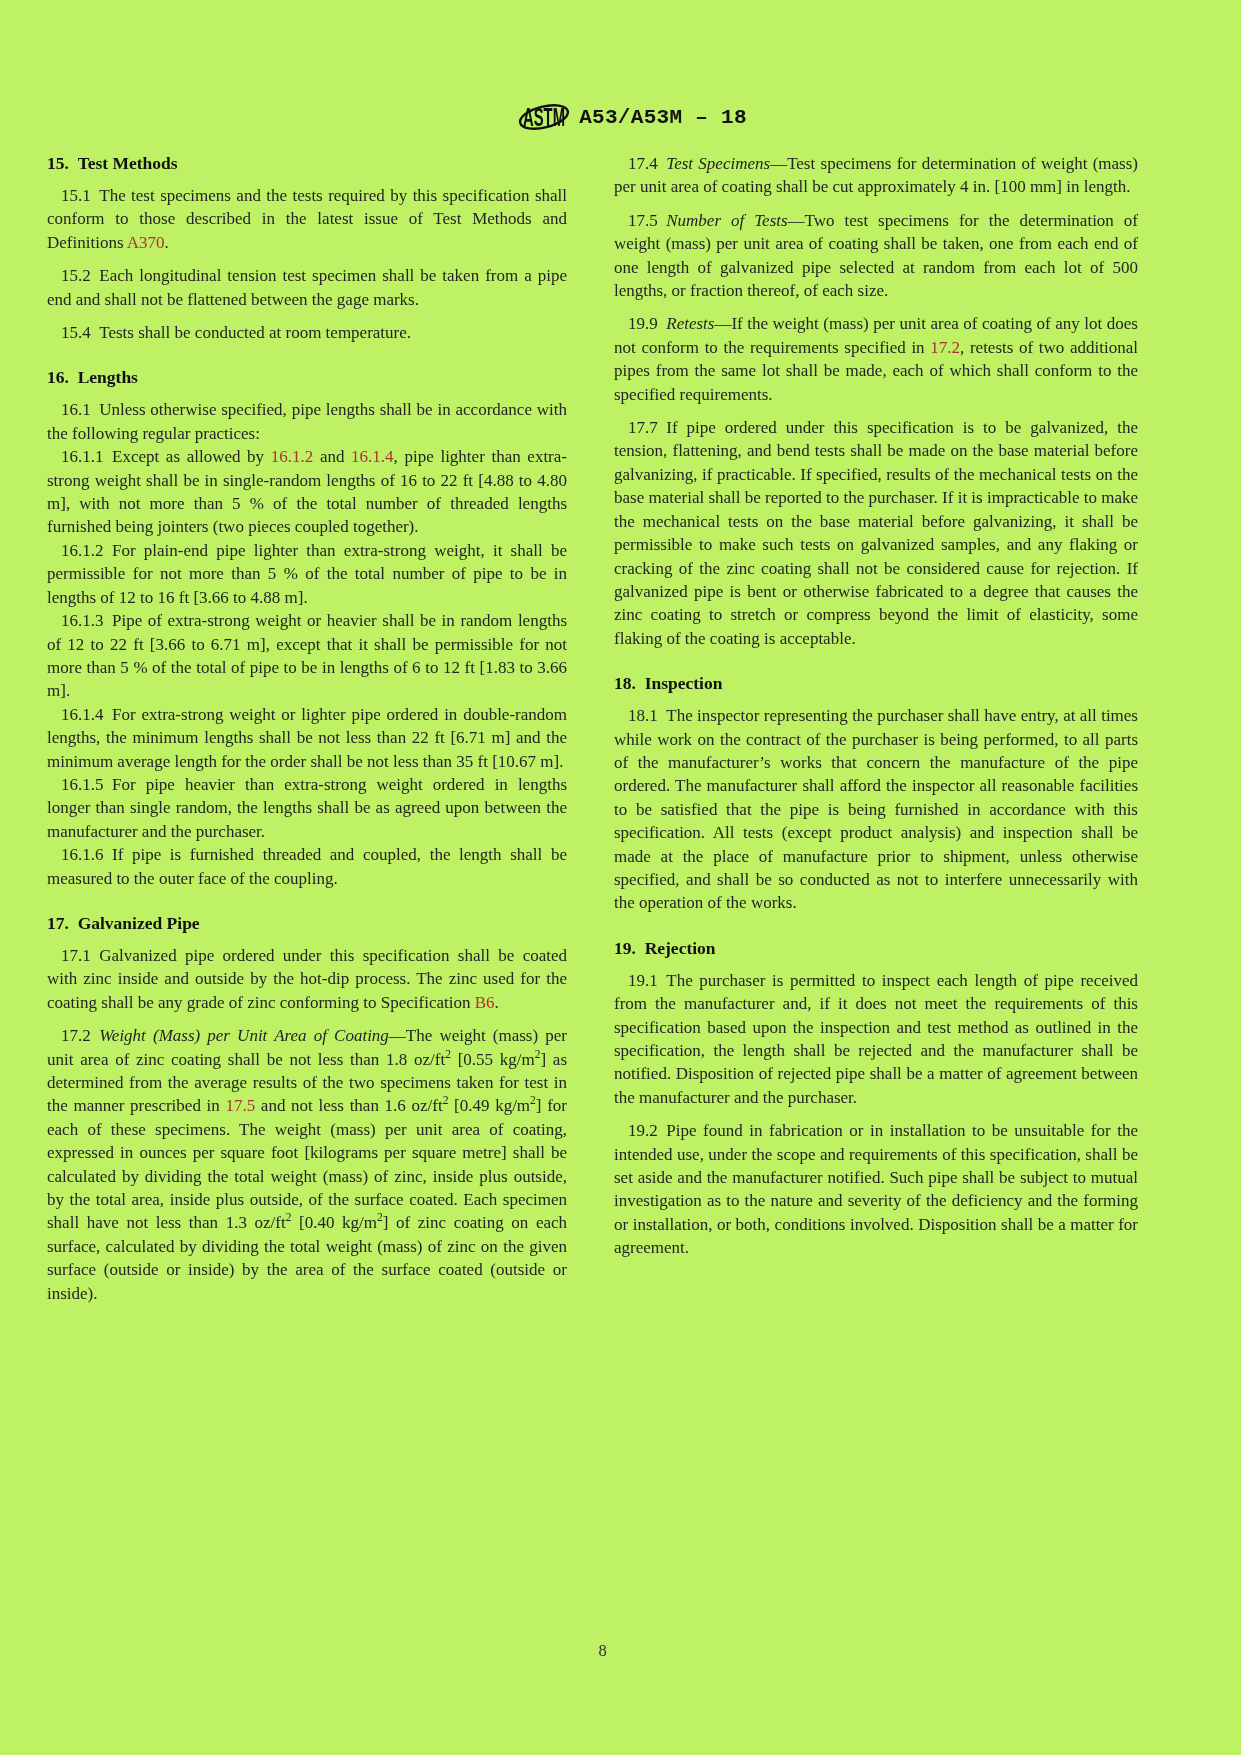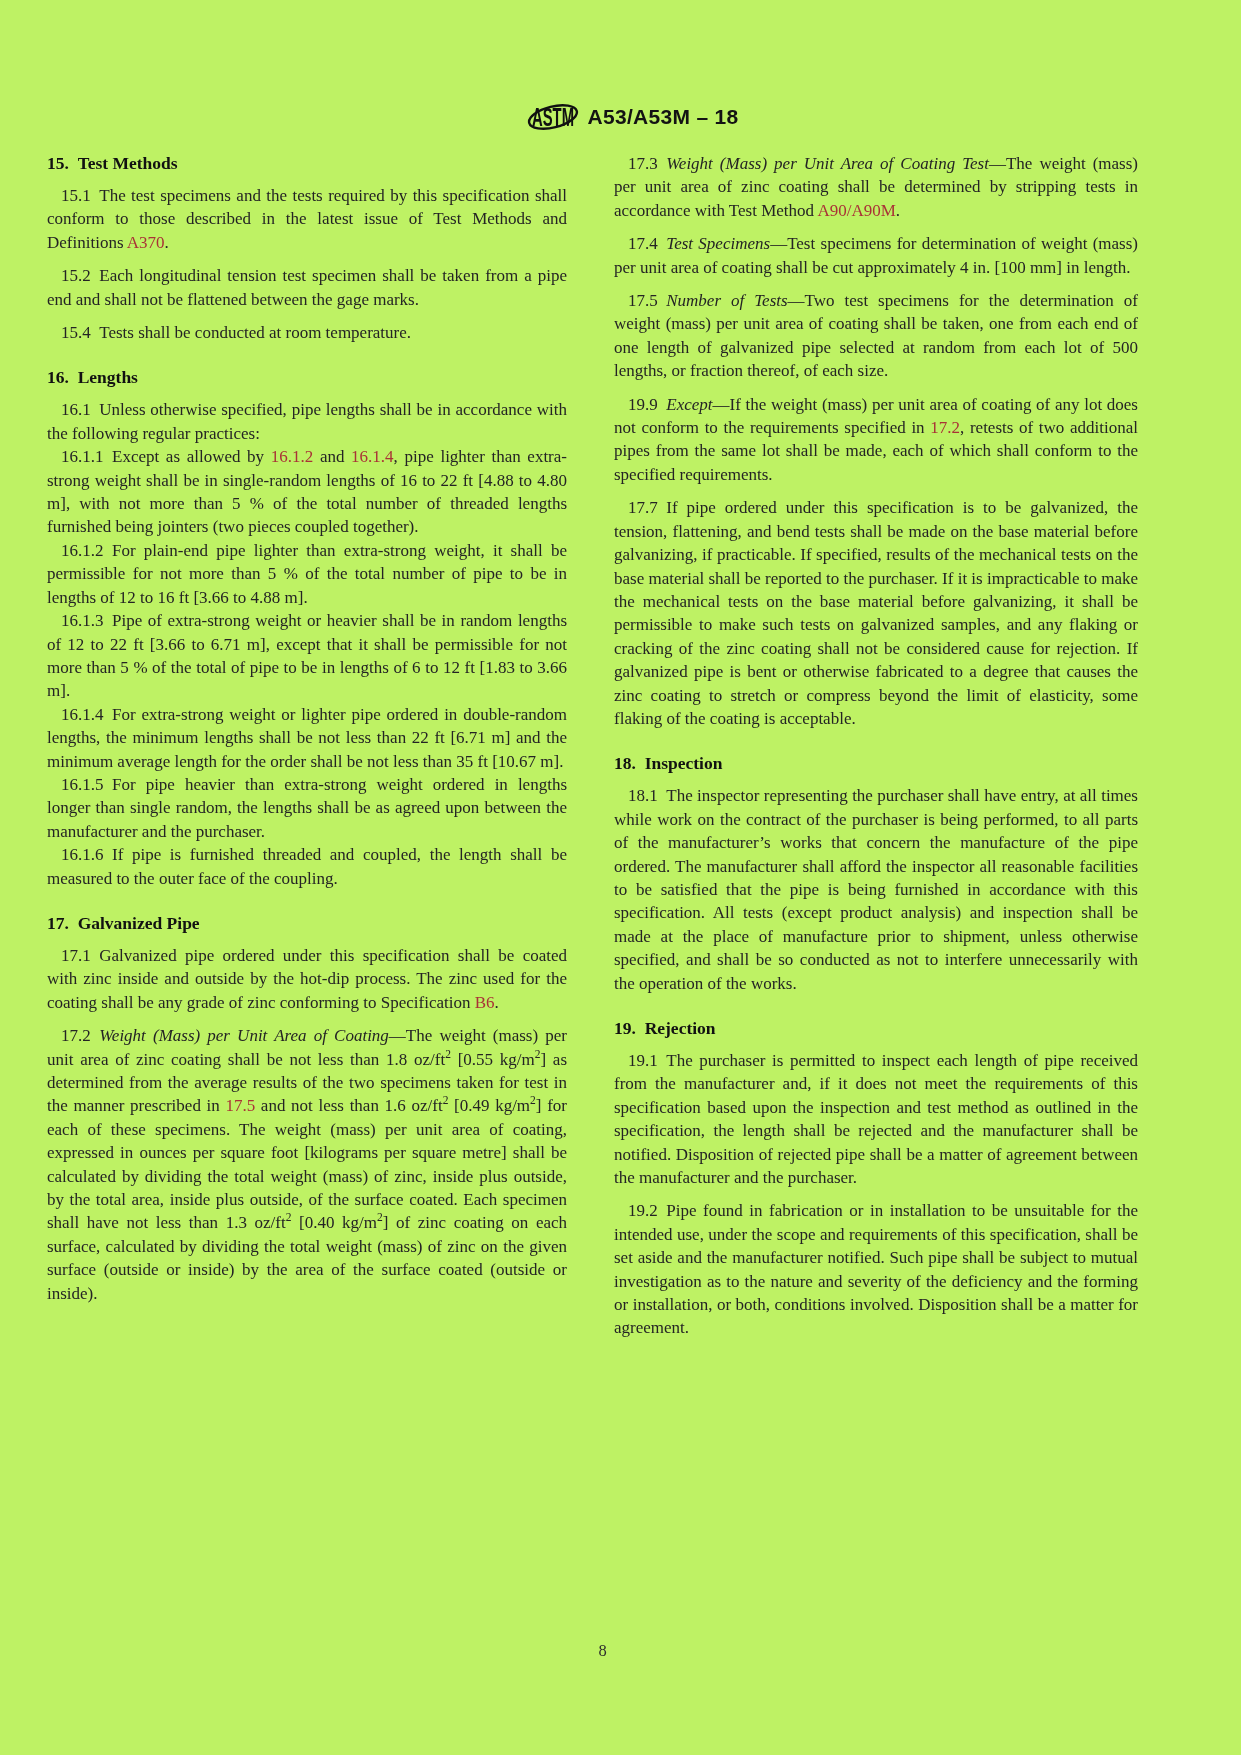--- a/index.html
+++ b/index.html
@@ -8,21 +8,21 @@
     position:relative; width:1241px; height:1755px;
     background:#bef264; overflow:hidden;
     font-family:"Liberation Serif", serif; color:#242424;padding-left:24px;
   }
   .header {
     position:absolute; top:96px; left:0; width:100%;
     display:flex; align-items:center; justify-content:center; gap:9px;
   }
   .logo { display:block; }
   .doc-code {
-    font-family:Liberation Sans, sans-serif; font-weight:700;
+    font-family:Liberation Mono, monospace; font-weight:700;
     font-size:21px; color:#131313; letter-spacing:0.3px;
   }
   .columns {
     position:absolute; top:152px; left:47px; width:1091px;
     display:flex; gap:47px;
   }
   .col { flex:0 0 auto; }
   .col-left  { width:520px; }
   .col-right { width:524px; }
   .col p {
@@ -76,24 +76,23 @@
           <p class="sub"><span>16.1.6 If pipe is furnished threaded and coupled, the length shall be measured to the outer face of the coupling.</span></p>
         </section>
         <section>
           <h2>17. Galvanized Pipe</h2>
           <p class="spaced"><span>17.1 Galvanized pipe ordered under this specification shall be coated with zinc inside and outside by the hot-dip process. The zinc used for the coating shall be any grade of zinc conforming to Specification </span><span class="ref-link">B6</span><span>.</span></p>
           <p class="spaced"><span>17.2 </span><span class="it">Weight (Mass) per Unit Area of Coating</span><span>—The weight (mass) per unit area of zinc coating shall be not less than 1.8 oz/ft</span><sup>2</sup><span> [0.55 kg/m</span><sup>2</sup><span>] as determined from the average results of the two specimens taken for test in the manner prescribed in </span><span class="ref-link">17.5</span><span> and not less than 1.6 oz/ft</span><sup>2</sup><span> [0.49 kg/m</span><sup>2</sup><span>] for each of these specimens. The weight (mass) per unit area of coating, expressed in ounces per square foot [kilograms per square metre] shall be calculated by dividing the total weight (mass) of zinc, inside plus outside, by the total area, inside plus outside, of the surface coated. Each specimen shall have not less than 1.3 oz/ft</span><sup>2</sup><span> [0.40 kg/m</span><sup>2</sup><span>] of zinc coating on each surface, calculated by dividing the total weight (mass) of zinc on the given surface (outside or inside) by the area of the surface coated (outside or inside).</span></p>
         </section>
       </div>
     <div class="col col-right" id="col-right">
         <section>
-          <p class="spaced"><span>17.3 </span><span class="it">Weight (Mass) per Unit Area of Coating Test</span><span>—The weight (mass) per unit area of zinc coating shall be determined by stripping tests in accordance with Test Method </span><span class="ref-link">A90/A90M</span><span>.</span></p>
           <p class="spaced"><span>17.4 </span><span class="it">Test Specimens</span><span>—Test specimens for determination of weight (mass) per unit area of coating shall be cut approximately 4 in. [100 mm] in length.</span></p>
           <p class="spaced"><span>17.5 </span><span class="it">Number of Tests</span><span>—Two test specimens for the determination of weight (mass) per unit area of coating shall be taken, one from each end of one length of galvanized pipe selected at random from each lot of 500 lengths, or fraction thereof, of each size.</span></p>
-          <p class="spaced"><span>19.9 </span><span class="it">Except</span><span>—If the weight (mass) per unit area of coating of any lot does not conform to the requirements specified in </span><span class="ref-link">17.2</span><span>, retests of two additional pipes from the same lot shall be made, each of which shall conform to the specified requirements.</span></p>
+          <p class="spaced"><span>19.9 </span><span class="it">Retests</span><span>—If the weight (mass) per unit area of coating of any lot does not conform to the requirements specified in </span><span class="ref-link">17.2</span><span>, retests of two additional pipes from the same lot shall be made, each of which shall conform to the specified requirements.</span></p>
           <p class="spaced"><span>17.7 If pipe ordered under this specification is to be galvanized, the tension, flattening, and bend tests shall be made on the base material before galvanizing, if practicable. If specified, results of the mechanical tests on the base material shall be reported to the purchaser. If it is impracticable to make the mechanical tests on the base material before galvanizing, it shall be permissible to make such tests on galvanized samples, and any flaking or cracking of the zinc coating shall not be considered cause for rejection. If galvanized pipe is bent or otherwise fabricated to a degree that causes the zinc coating to stretch or compress beyond the limit of elasticity, some flaking of the coating is acceptable.</span></p>
         </section>
         <section>
           <h2>18. Inspection</h2>
           <p class="spaced"><span>18.1 The inspector representing the purchaser shall have entry, at all times while work on the contract of the purchaser is being performed, to all parts of the manufacturer’s works that concern the manufacture of the pipe ordered. The manufacturer shall afford the inspector all reasonable facilities to be satisfied that the pipe is being furnished in accordance with this specification. All tests (except product analysis) and inspection shall be made at the place of manufacture prior to shipment, unless otherwise specified, and shall be so conducted as not to interfere unnecessarily with the operation of the works.</span></p>
         </section>
         <section>
           <h2>19. Rejection</h2>
           <p class="spaced"><span>19.1 The purchaser is permitted to inspect each length of pipe received from the manufacturer and, if it does not meet the requirements of this specification based upon the inspection and test method as outlined in the specification, the length shall be rejected and the manufacturer shall be notified. Disposition of rejected pipe shall be a matter of agreement between the manufacturer and the purchaser.</span></p>
           <p class="spaced"><span>19.2 Pipe found in fabrication or in installation to be unsuitable for the intended use, under the scope and requirements of this specification, shall be set aside and the manufacturer notified. Such pipe shall be subject to mutual investigation as to the nature and severity of the deficiency and the forming or installation, or both, conditions involved. Disposition shall be a matter for agreement.</span></p>

